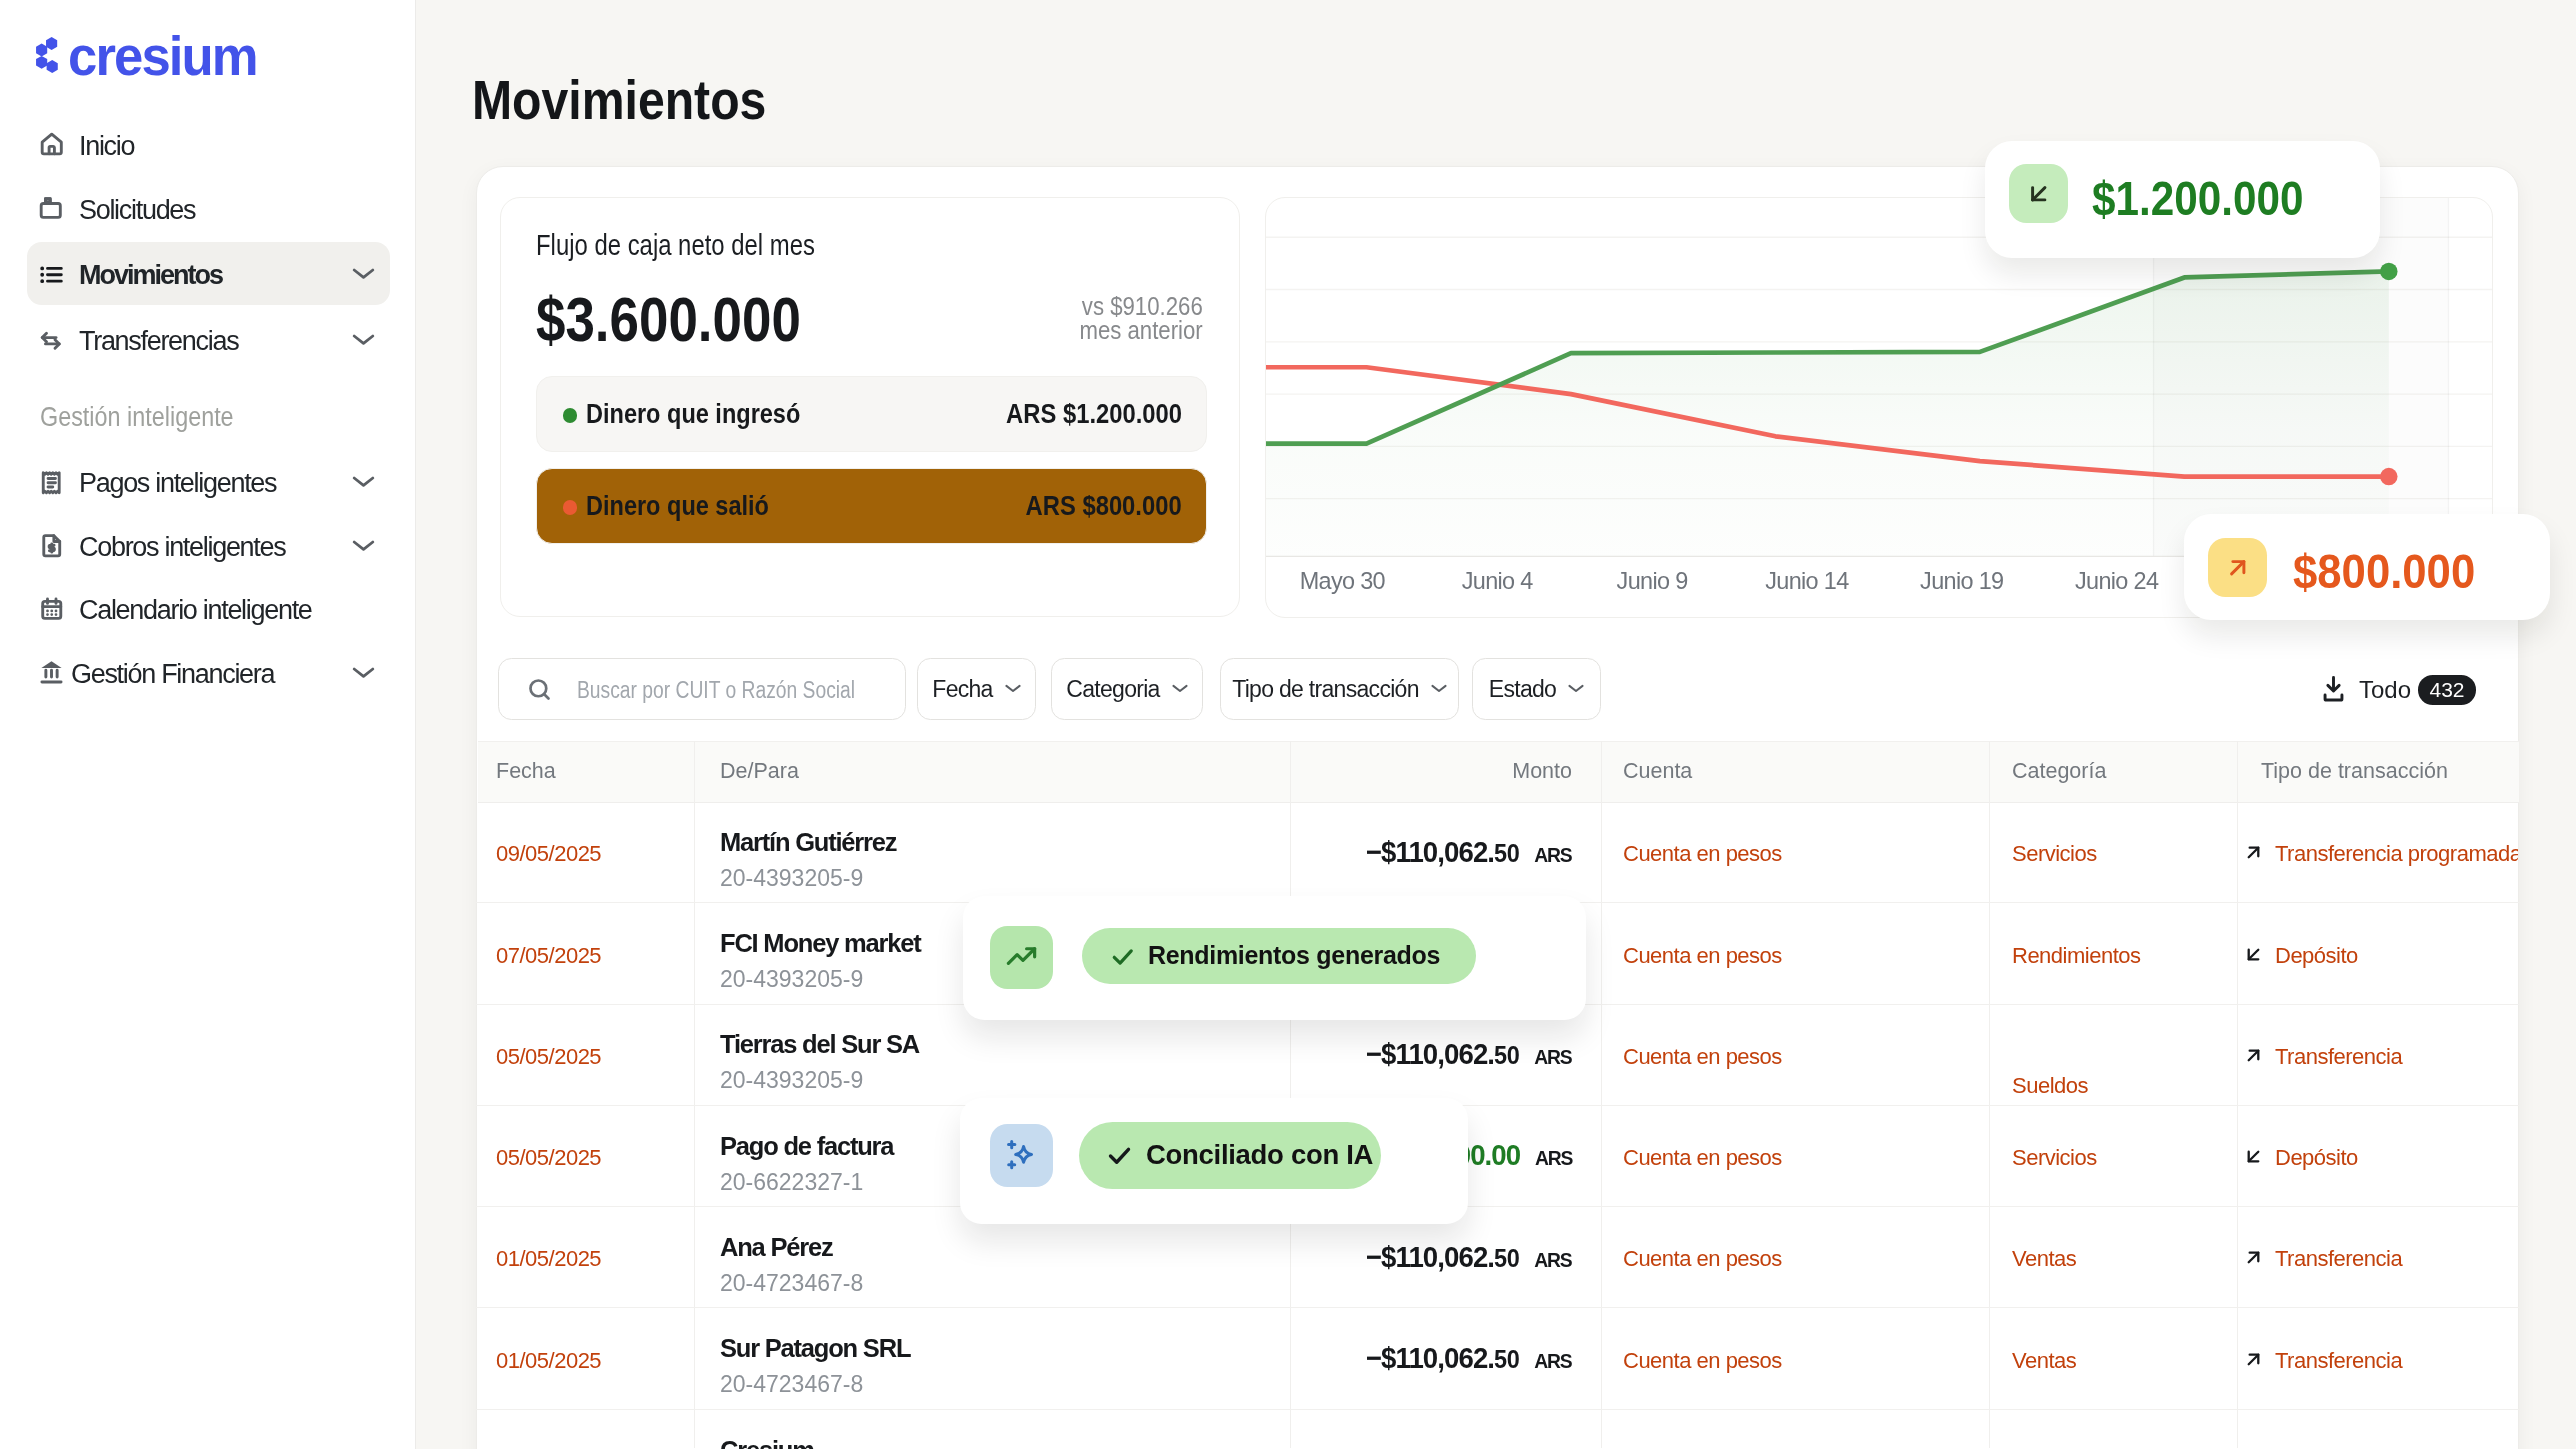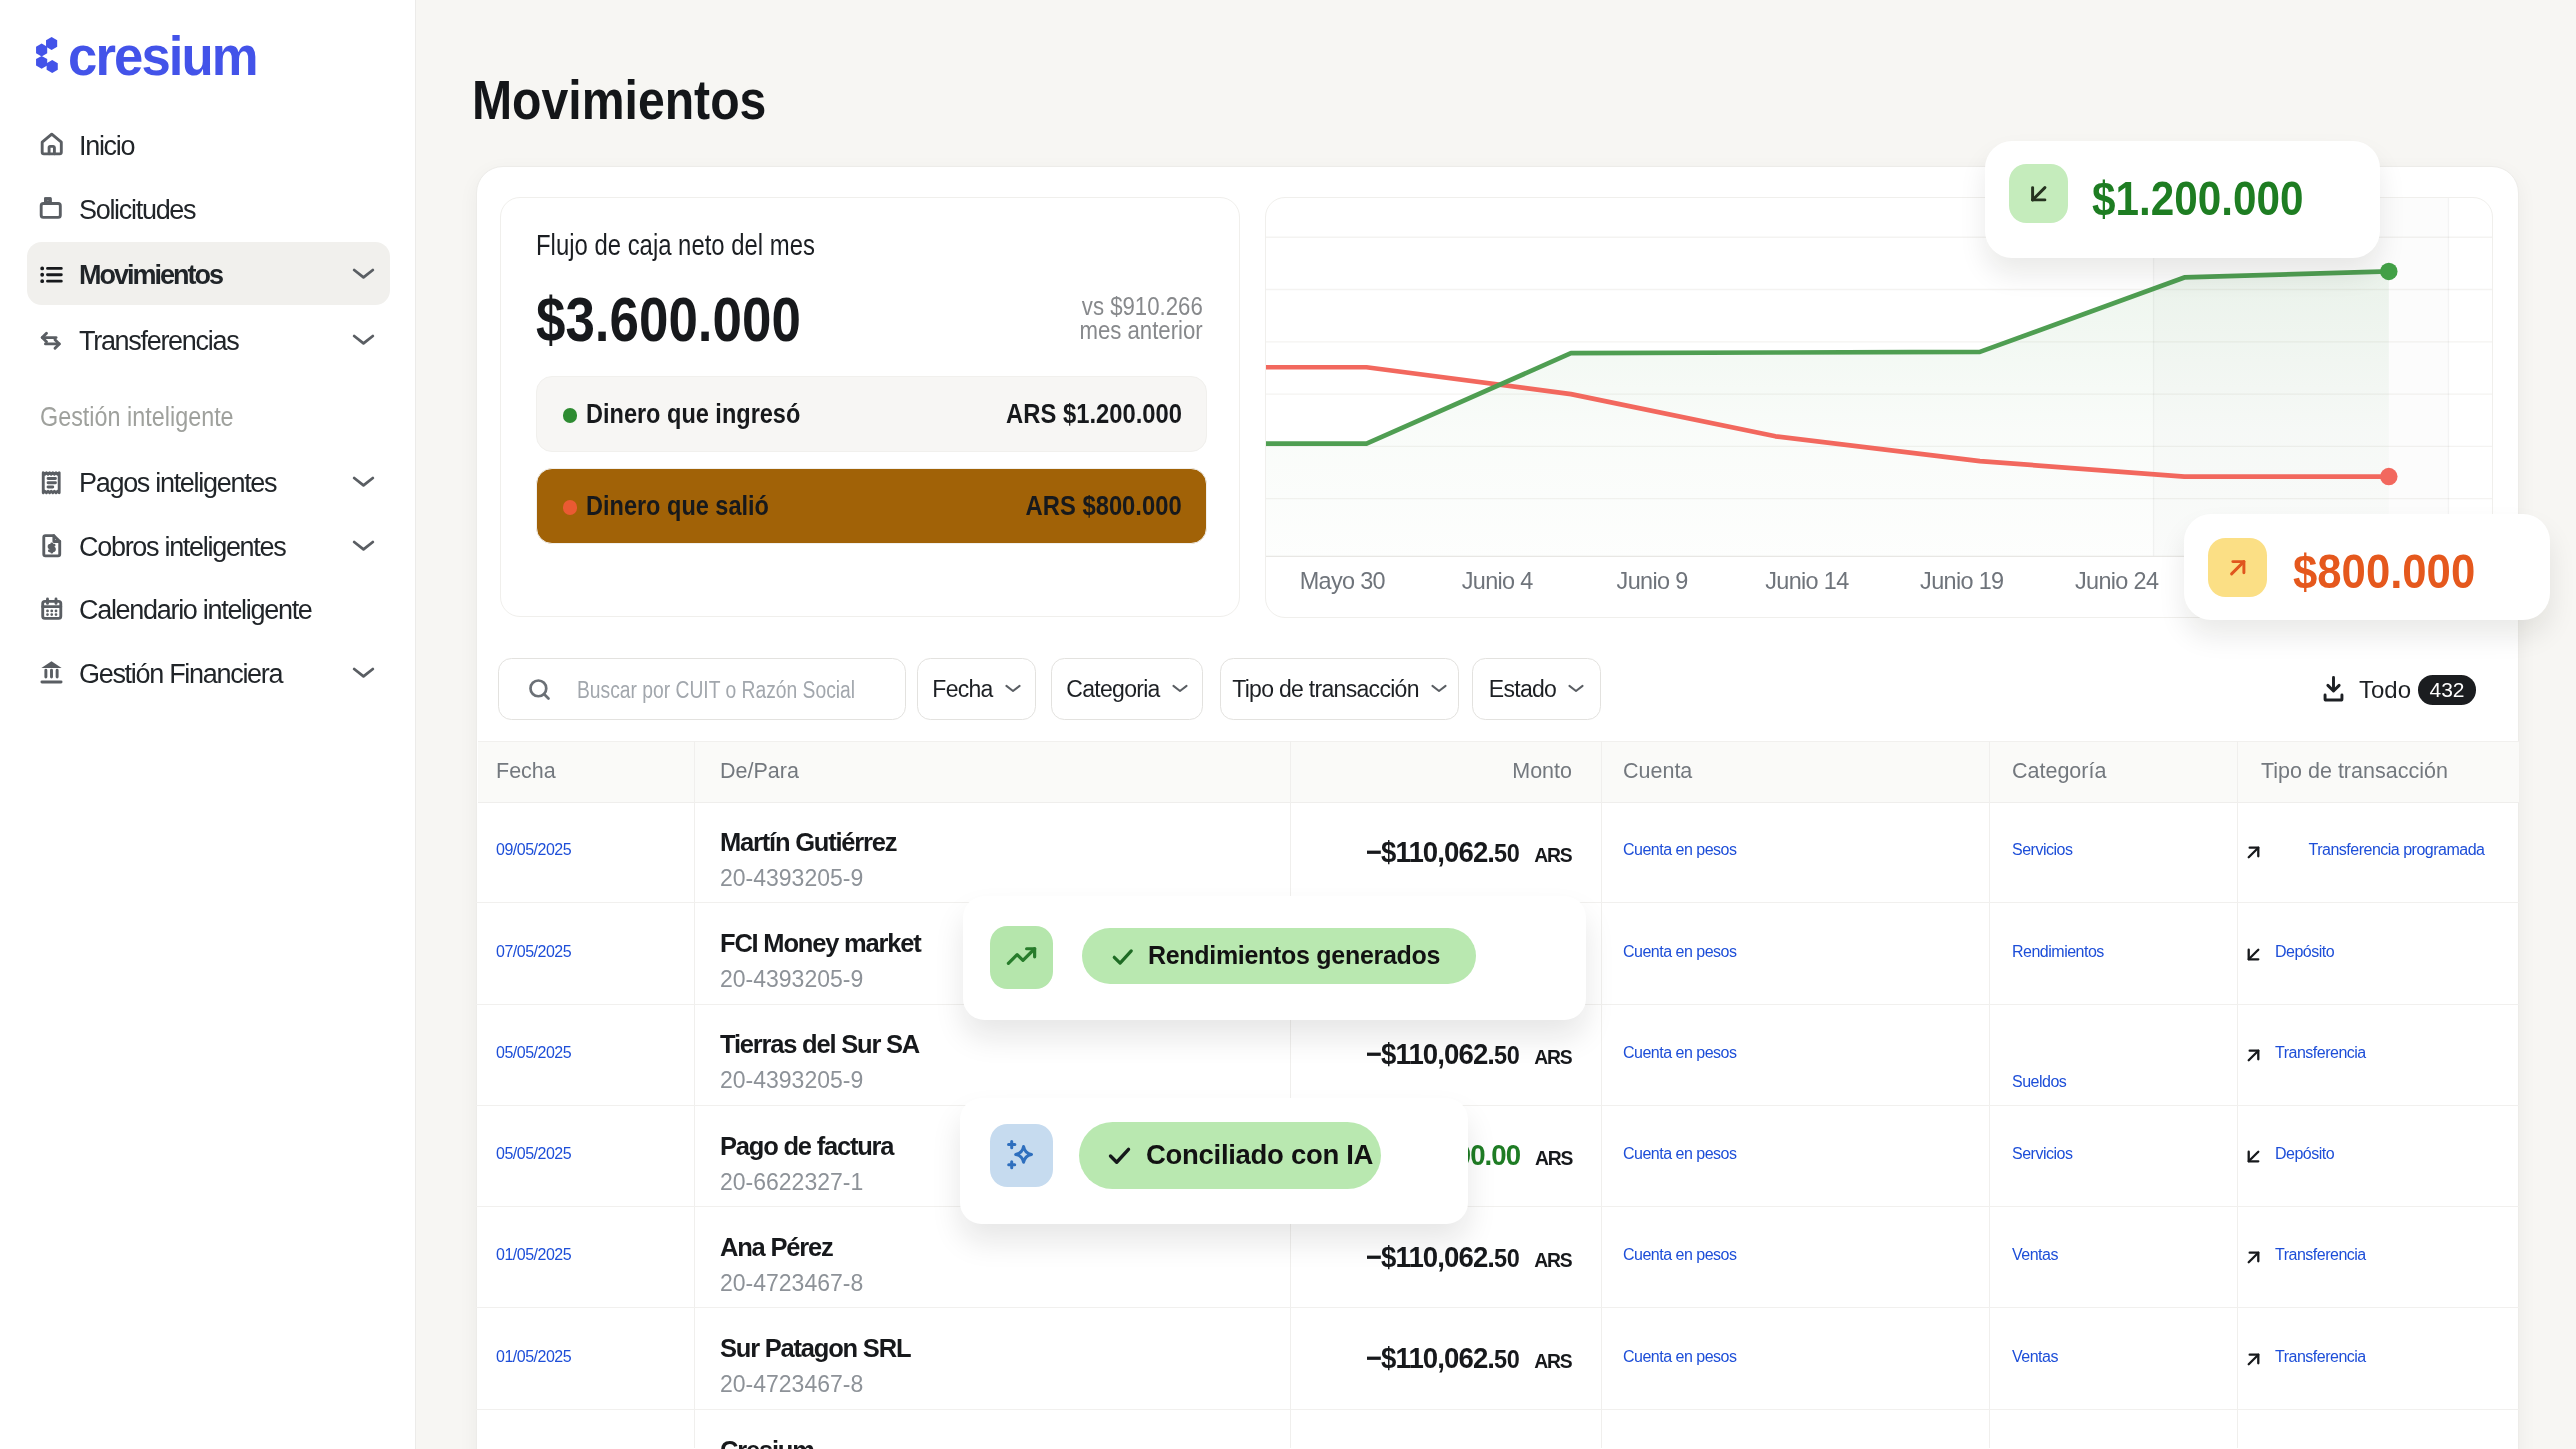--- a/index.html
+++ b/index.html
@@ -5,21 +5,21 @@
   * { margin:0; padding:0; box-sizing:border-box; }
   html,body { width:2576px; height:1449px; overflow:hidden; }
   body { background:#f7f6f3; font-family:"Liberation Sans", sans-serif; color:#1a1d21; position:relative; }
   .abs { position:absolute; }
   .sidebar { position:absolute; left:0; top:0; width:416px; height:1449px; background:#ffffff; border-right:1.3px solid #ecebe9; }
   .navtext { font-size:27px; color:#212529; letter-spacing:-1.3px; }
   .chev { stroke:#5a5e63; stroke-width:4.2; fill:none; stroke-linecap:round; stroke-linejoin:round; }
   .icon { stroke:#5a5e63; stroke-width:2.7; fill:none; stroke-linecap:round; stroke-linejoin:round; }
   .card { position:absolute; background:#fff; }
   .hdrlabel { font-size:21.5px; color:#73787e; }
-  .cell { position:absolute; font-size:16px; color:#1d4ed8; letter-spacing:-0.5px;text-align:center; }
+  .cell { position:absolute; font-size:22px; color:#c2410c; letter-spacing:-0.5px;text-align:center; }
   .vline { position:absolute; width:1.3px; background:#f0efed; }
   .rowline { position:absolute; left:476px; width:2043px; height:1.3px; background:#f1f0ee; }
   .name { font-weight:bold; font-size:25.5px; color:#17191c; letter-spacing:-1.2px; }
   .cuit { font-size:23px; color:#8d9298; letter-spacing:0px; }
   .amt { font-weight:bold; font-size:30px; color:#17191c; letter-spacing:-1px; transform:scale(0.92,1); transform-origin:100% 0; white-space:nowrap; }
   .amt small { font-size:25.5px; letter-spacing:-0.3px; }
   .ars { font-weight:bold; font-size:21px; color:#17191c; margin-left:16px; letter-spacing:-1.3px; }
   .fbtn { position:absolute; top:658px; height:62px; border:1.3px solid #e3e2df; border-radius:13.4px; background:#fff; font-size:23px; letter-spacing:-0.7px; color:#1d2024; display:flex; align-items:center; justify-content:center; gap:12px; }
 </style>
 </head>
@@ -99,21 +99,21 @@
   </svg>
   <div class="abs navtext" style="left:79px;top:595px;">Calendario inteligente</div>
 
   <svg class="abs" style="left:38px;top:659px;" width="27" height="27" viewBox="0 0 24 24">
     <g stroke="#5a5e63" stroke-width="2.6" fill="none" stroke-linecap="round">
       <path d="M7 10v6M12 10v6M17 10v6"></path>
       <path d="M3.5 20.5h17"></path>
     </g>
     <path d="M12 2 21 8H3Z" fill="#585c61"></path>
   </svg>
-  <div class="abs navtext" style="left:79px;top:659px;">Gestión Financiera</div>
+  <div class="abs navtext" style="left:71px;top:659px;">Gestión Financiera</div>
   <svg class="abs chev" style="left:352px;top:667px;" width="23" height="12" viewBox="0 0 34 18">
       <polyline points="3,3 17,14 31,3"></polyline>
     </svg>
 </div>
 
 <div class="abs" style="left:472px;top:67px;font-size:56px;font-weight:bold;letter-spacing:0px;color:#141619;transform:scale(0.86,1);transform-origin:0 0;">Movimientos</div>
 
 <div class="card" style="left:476px;top:166px;width:2043px;height:1328px;border-radius:27px;border:1.3px solid #edece9;box-shadow:0 6.7px 20px rgba(25,25,20,0.05);"></div>
 
 <div class="card" style="left:500px;top:197px;width:740px;height:420px;border-radius:20px;border:1.3px solid #f0efec;">

